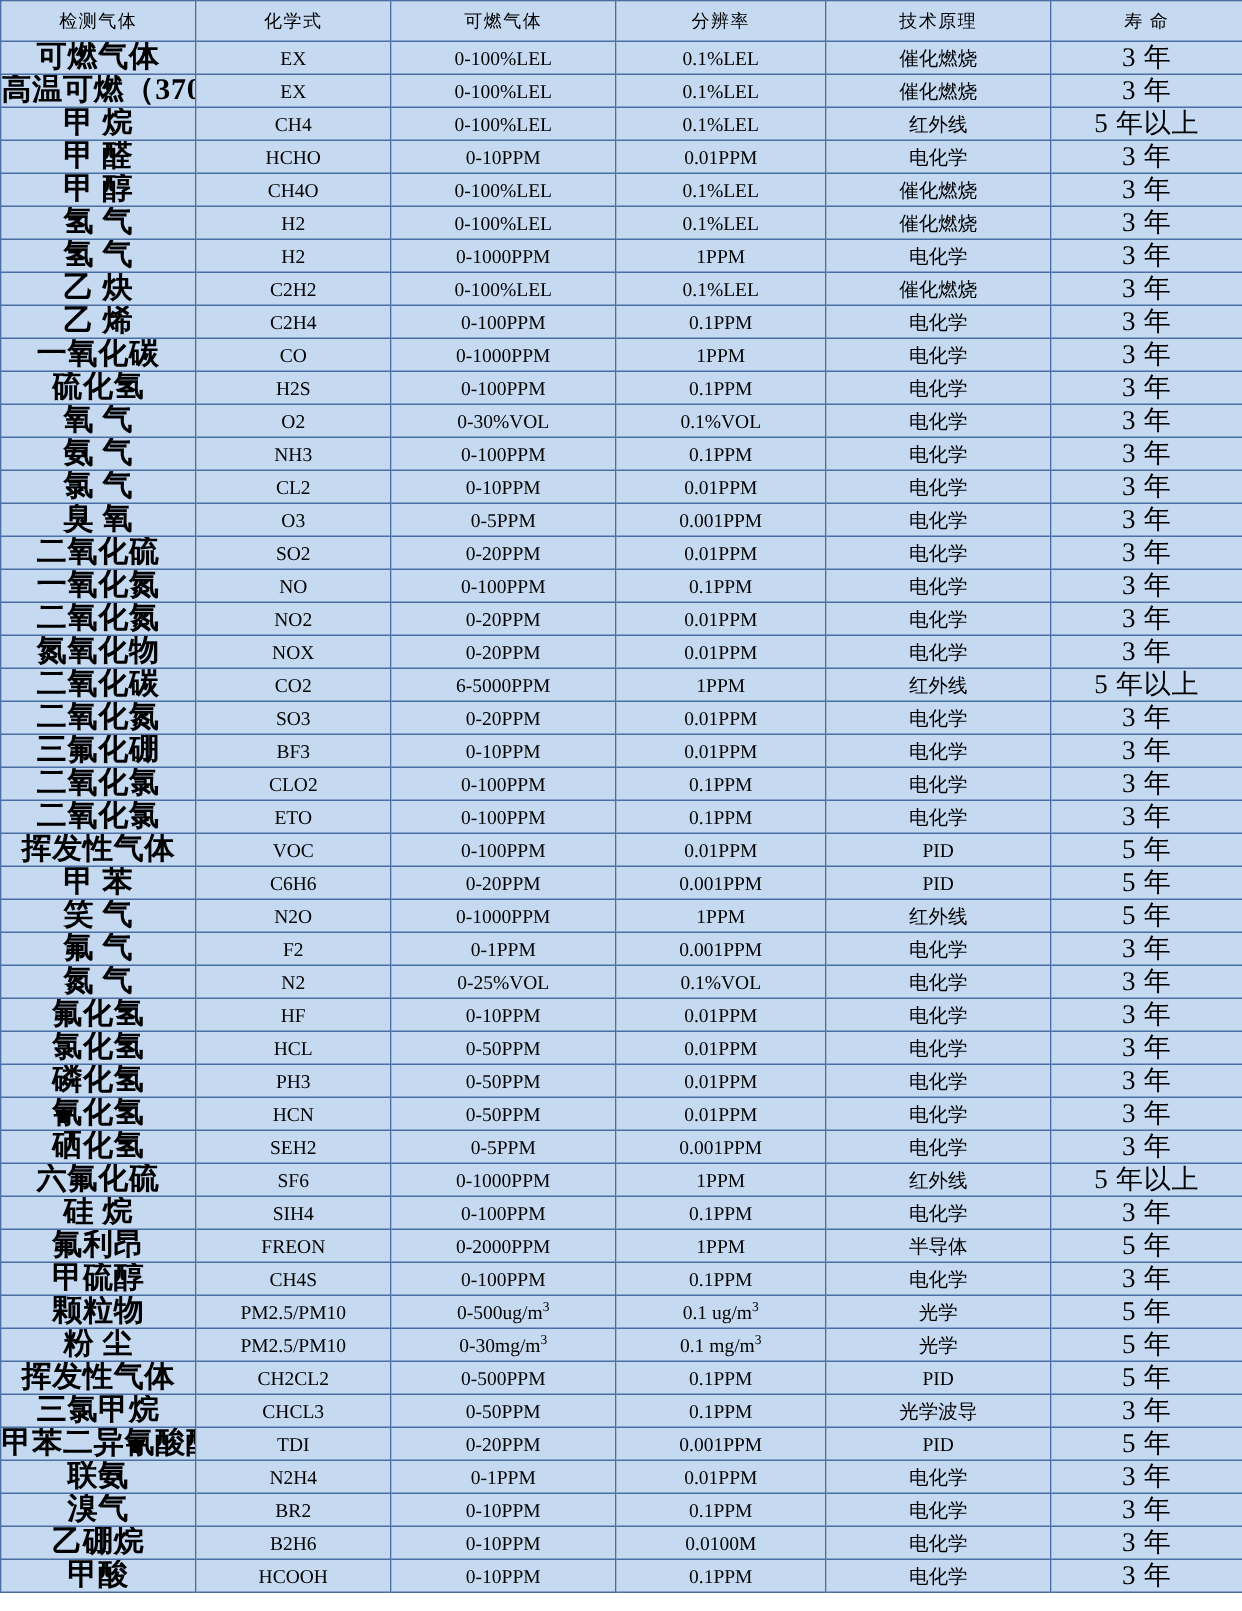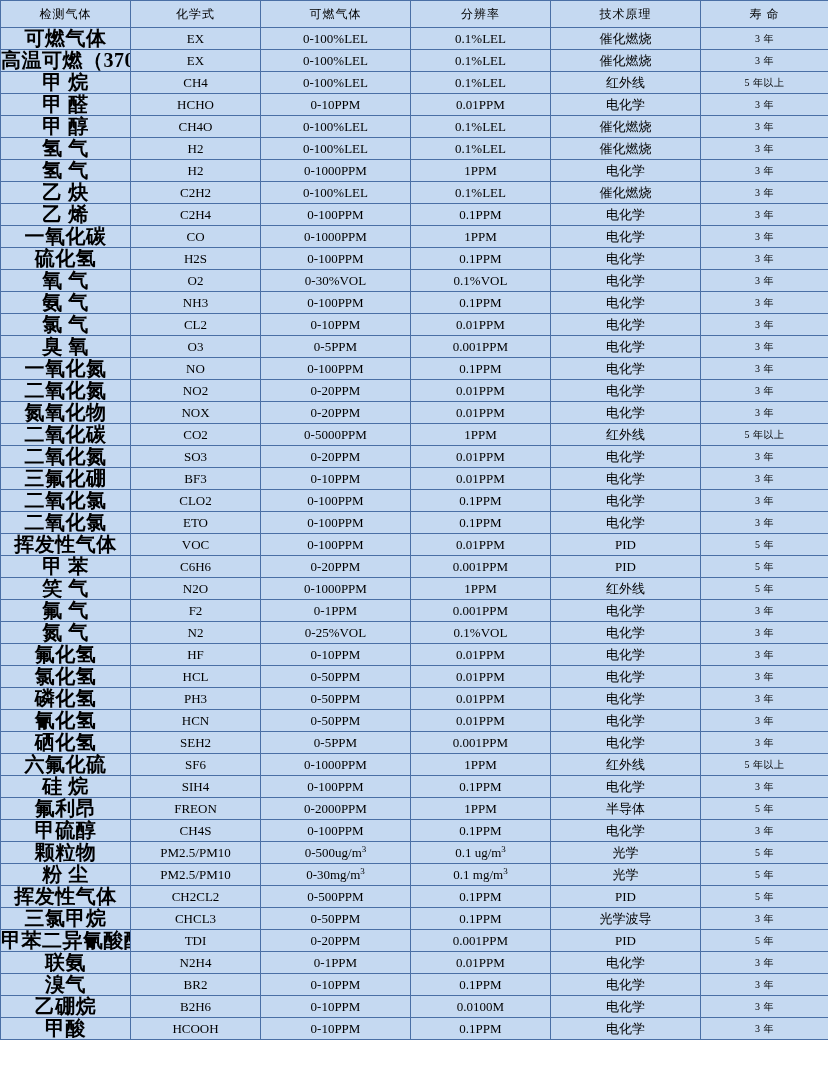--- a/index.html
+++ b/index.html
@@ -45,21 +45,21 @@
   #gas-table tbody td {
     font-size: 13px;
     font-weight: normal;
   }
   #gas-table tbody td.col-name {
     font-size: 20px;
     letter-spacing: 0.5px;
     font-weight: bold;
   }
   #gas-table tbody td.col-life {
-    font-size: 10px;
+    font-size: 18px;
     letter-spacing: 0.5px;
     margin-top: 21px;
   }
   .sup {
     font-size: 9px;
     vertical-align: super;
     line-height: 0;
   }
 </style>
 </head>
@@ -199,20 +199,28 @@
       </tr>
       <tr>
         <td class="col-name">臭 氧</td>
         <td class="col-formula">O3</td>
         <td class="col-range">0-5PPM</td>
         <td class="col-resolution">0.001PPM</td>
         <td class="col-principle">电化学</td>
         <td class="col-life">3 年</td>
       </tr>
       <tr>
+        <td class="col-name">二氧化硫</td>
+        <td class="col-formula">SO2</td>
+        <td class="col-range">0-20PPM</td>
+        <td class="col-resolution">0.01PPM</td>
+        <td class="col-principle">电化学</td>
+        <td class="col-life">3 年</td>
+      </tr>
+      <tr>
         <td class="col-name">一氧化氮</td>
         <td class="col-formula">NO</td>
         <td class="col-range">0-100PPM</td>
         <td class="col-resolution">0.1PPM</td>
         <td class="col-principle">电化学</td>
         <td class="col-life">3 年</td>
       </tr>
       <tr>
         <td class="col-name">二氧化氮</td>
         <td class="col-formula">NO2</td>
@@ -225,21 +233,21 @@
         <td class="col-name">氮氧化物</td>
         <td class="col-formula">NOX</td>
         <td class="col-range">0-20PPM</td>
         <td class="col-resolution">0.01PPM</td>
         <td class="col-principle">电化学</td>
         <td class="col-life">3 年</td>
       </tr>
       <tr>
         <td class="col-name">二氧化碳</td>
         <td class="col-formula">CO2</td>
-        <td class="col-range">0-5000PPM</td>
+        <td class="col-range">6-5000PPM</td>
         <td class="col-resolution">1PPM</td>
         <td class="col-principle">红外线</td>
         <td class="col-life">5 年以上</td>
       </tr>
       <tr>
         <td class="col-name">二氧化氮</td>
         <td class="col-formula">SO3</td>
         <td class="col-range">0-20PPM</td>
         <td class="col-resolution">0.01PPM</td>
         <td class="col-principle">电化学</td>

